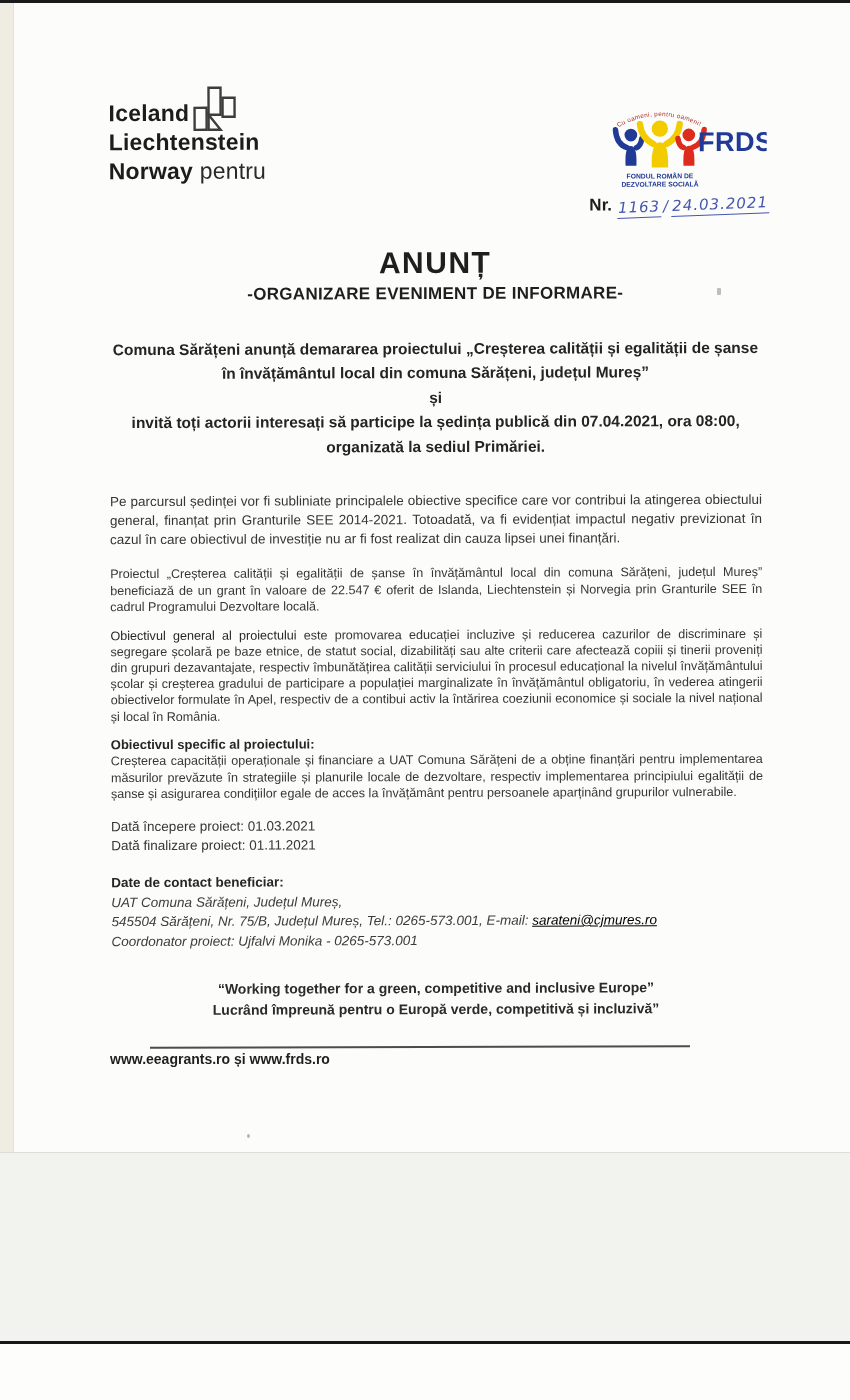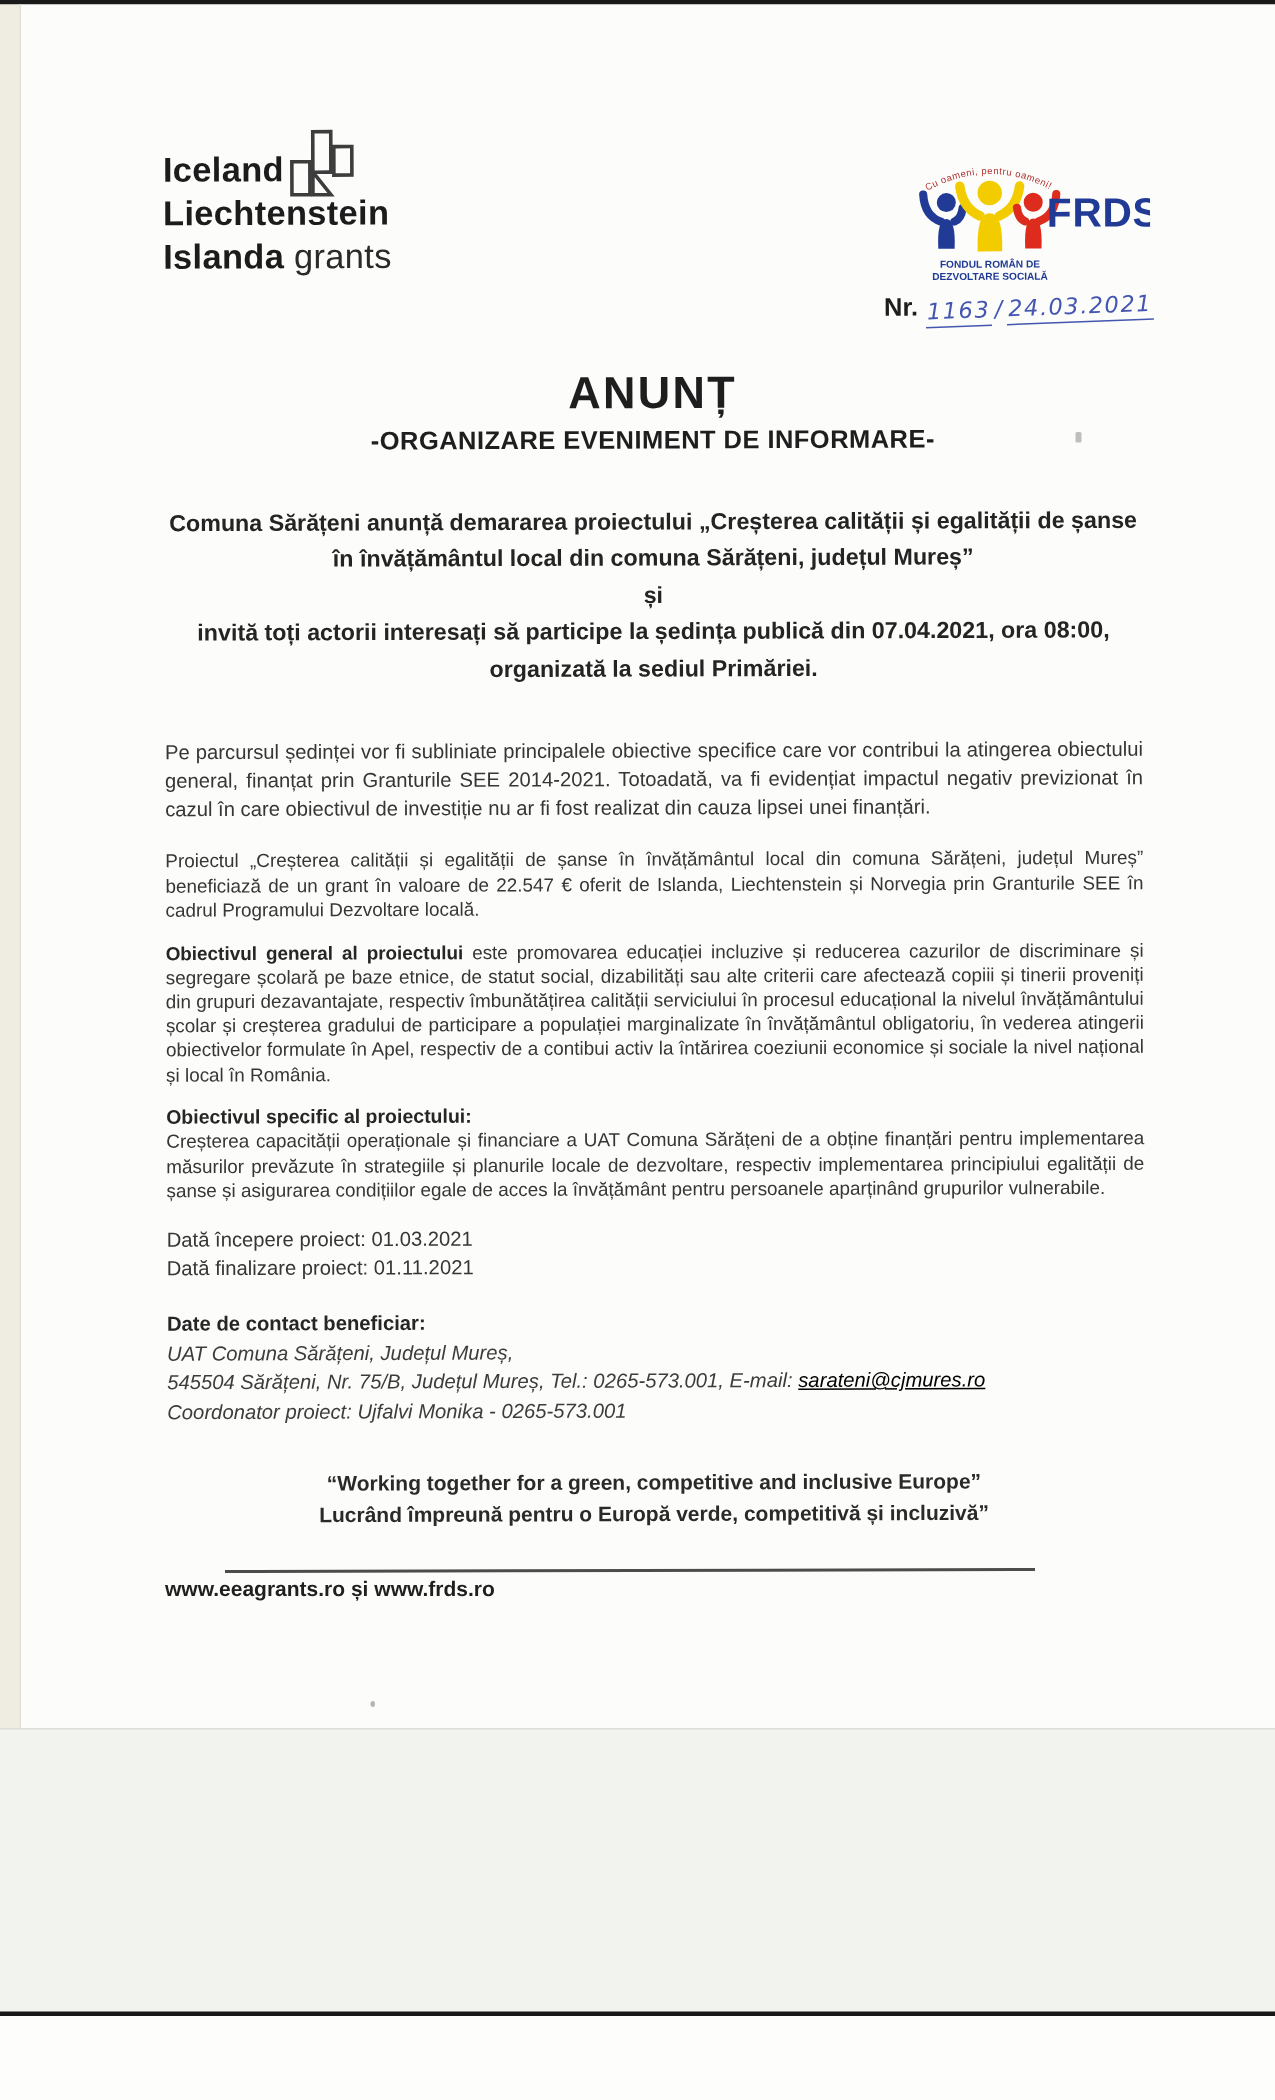--- a/index.html
+++ b/index.html
@@ -43,21 +43,21 @@
   .page-subtitle{font-size:17px;font-weight:bold;margin-top:4px;letter-spacing:.3px;}
 
   .intro{margin-top:33px;text-align:center;font-weight:bold;font-size:15.5px;line-height:1.58;color:#242424;}
 
   .para{font-size:13.5px;line-height:1.38;text-align:justify;color:#363636;}
   .para.small{font-size:12.6px;line-height:1.3;}
   .para.dense{font-size:12.6px;line-height:1.28;}
   .p1{margin-top:33px;}
   .p2{margin-top:17px;}
   .p3{margin-top:7px;}
-  .bold-lead{font-weight:bold;color:#262626;}
+  .bold-lead{font-weight:normal;color:#262626;}
   .sub-heading{font-size:13px;font-weight:bold;color:#262626;margin-top:2px;}
   .p4{margin-top:1px;}
 
   .dates{margin-top:16px;font-size:13.5px;line-height:1.4;color:#363636;}
 
   .contact{margin-top:17px;font-size:13.5px;line-height:1.45;}
   .contact-heading{font-weight:bold;color:#262626;}
   .contact-line{font-style:italic;color:#3c3c3c;}
   .email-link{color:#000000;text-decoration:underline;font-style:italic;}
 
@@ -81,21 +81,21 @@
 <div class="scan-speck-2"></div>
 
 <div class="content">
 
   <div class="header-row">
 
     <div class="eea-logo">
       <div class="eea-lines">
         <div>Iceland</div>
         <div>Liechtenstein</div>
-        <div><span>Islanda</span><span class="grants"> grants</span></div>
+        <div><span>Norway</span><span class="grants"> pentru</span></div>
       </div>
       <span class="eea-mark">
         <svg width="62" height="48" viewBox="0 0 62 48">
           <g fill="none" stroke="#3d3d3d" stroke-width="2.4">
             <path d="M24 3 H36 V30 H24 Z"></path>
             <path d="M38 13 H50 V32 H38 Z"></path>
             <path d="M10 23 H22 V45 H10 Z"></path>
             <path d="M24 30 L36 45 H24 Z"></path>
           </g>
         </svg>

